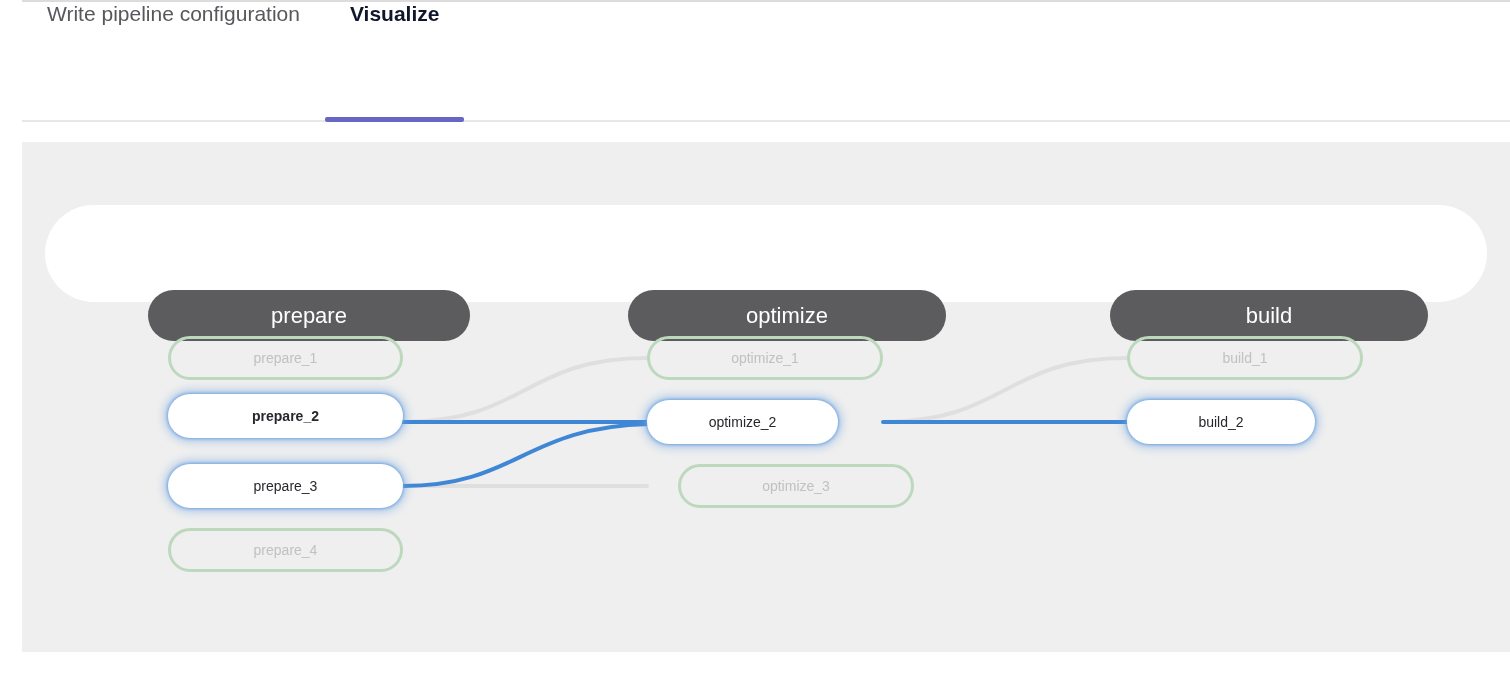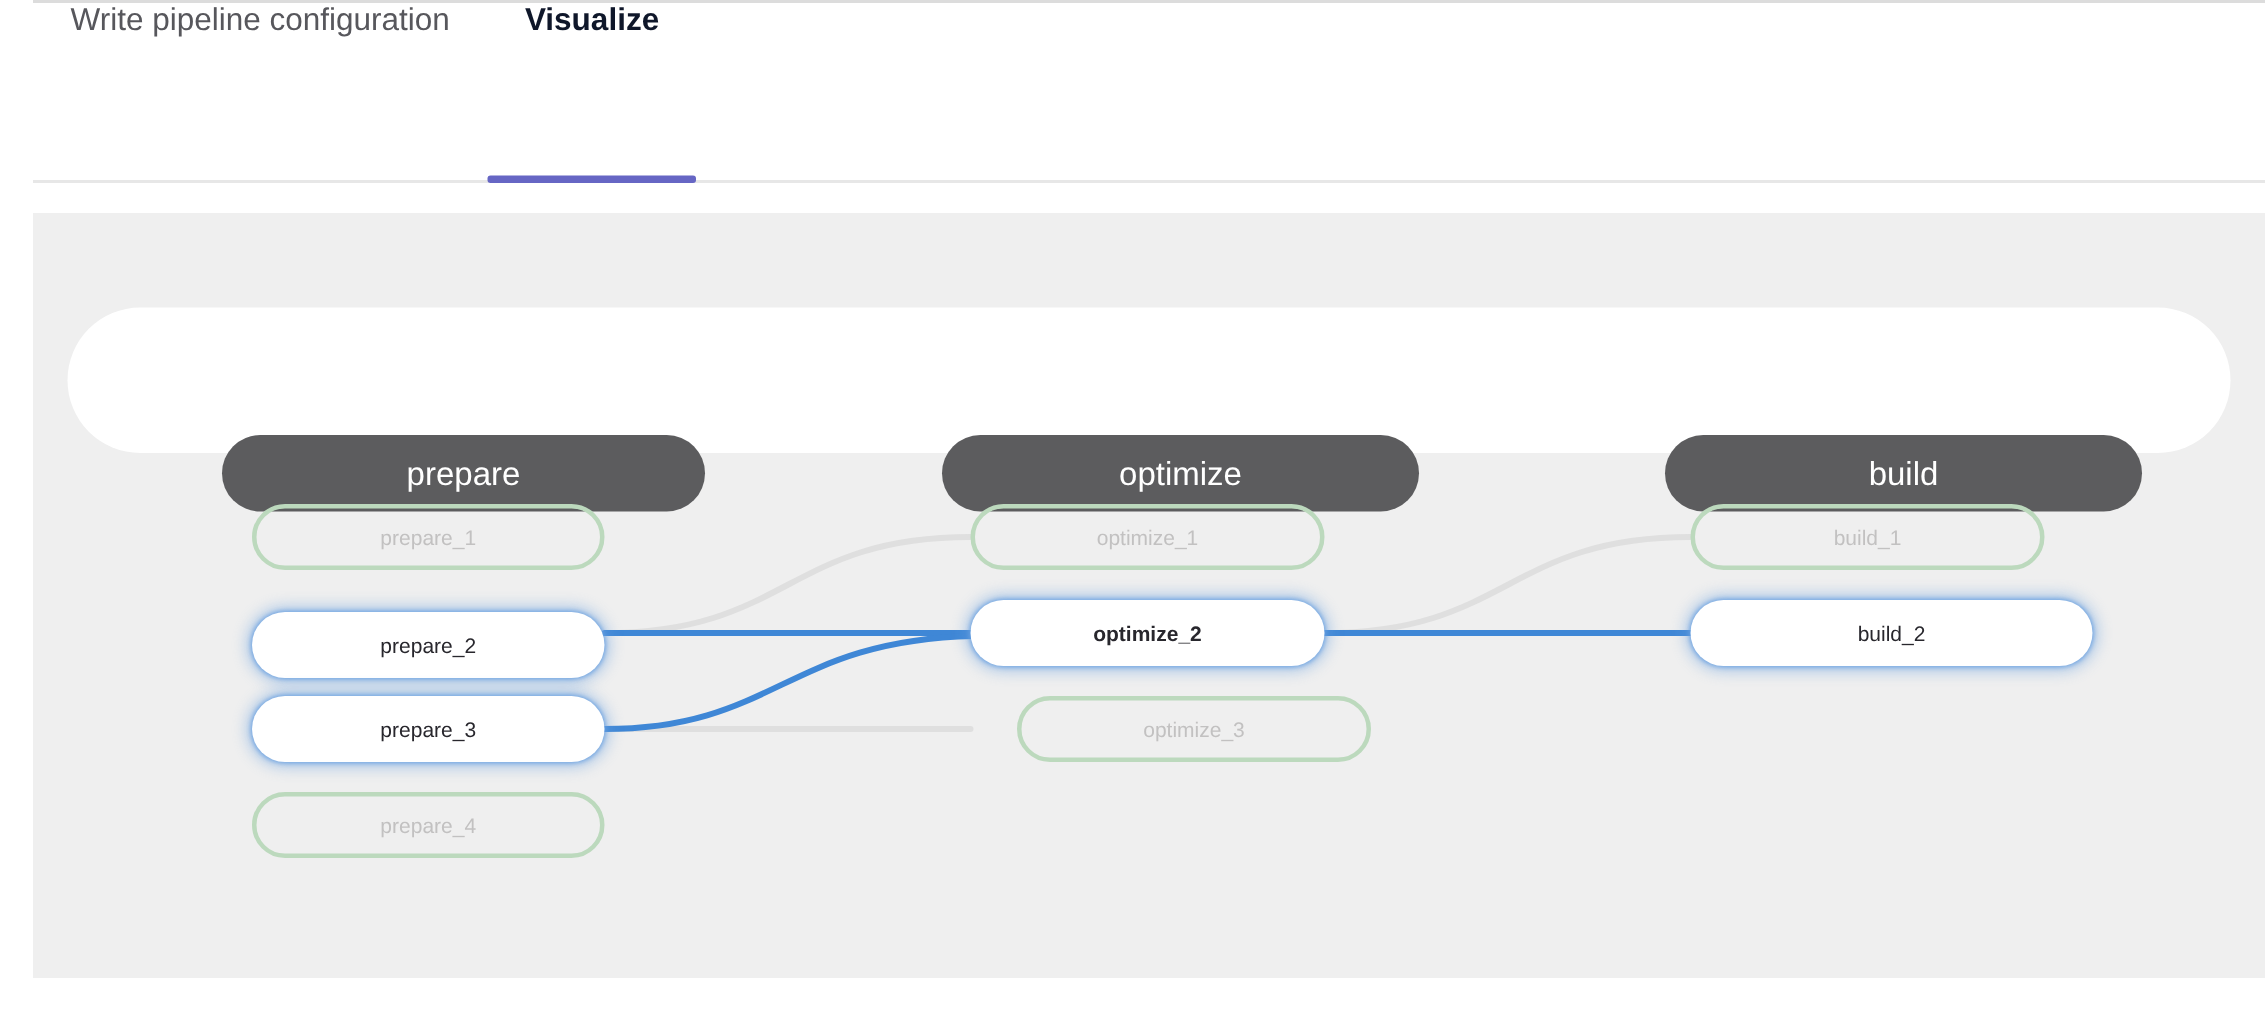--- a/index.html
+++ b/index.html
@@ -109,24 +109,24 @@
   <svg class="links" width="1488" height="510" viewBox="0 0 1488 510">
     <path class="link dimmed" d="M 381 280 C 503 280, 503 216, 625 216"></path>
     <path class="link dimmed" d="M 381 344 L 625 344"></path>
     <path class="link dimmed" d="M 861 280 C 983 280, 983 216, 1105 216"></path>
     <path class="link highlighted" d="M 381 280 L 625 280"></path>
     <path class="link highlighted" d="M 381 344 C 495 344, 502 285, 627 282"></path>
     <path class="link highlighted" d="M 861 280 L 1105 280"></path>
   </svg>
 
   <div class="job-node dimmed" style="left:146px;top:194px;">prepare_1</div>
-  <div class="job-node highlighted" style="left:146px;top:266px;">prepare_2</div>
+  <div class="job-node highlighted" style="left:146px;top:252px;font-weight:bold;">prepare_2</div>
   <div class="job-node highlighted" style="left:146px;top:322px;">prepare_3</div>
   <div class="job-node dimmed" style="left:146px;top:386px;">prepare_4</div>
 
   <div class="job-node dimmed" style="left:625px;top:194px;width:236px;">optimize_1</div>
-  <div class="job-node highlighted" style="left:625px;top:258px;width:236px;font-weight:bold;">optimize_2</div>
+  <div class="job-node highlighted" style="left:625px;top:258px;width:191px;">optimize_2</div>
   <div class="job-node dimmed" style="left:656px;top:322px;width:236px;">optimize_3</div>
 
   <div class="job-node dimmed" style="left:1105px;top:194px;width:236px;">build_1</div>
-  <div class="job-node highlighted" style="left:1105px;top:258px;width:268px;">build_2</div>
+  <div class="job-node highlighted" style="left:1105px;top:258px;width:188px;">build_2</div>
 
 </div>
 
 </body></html>

